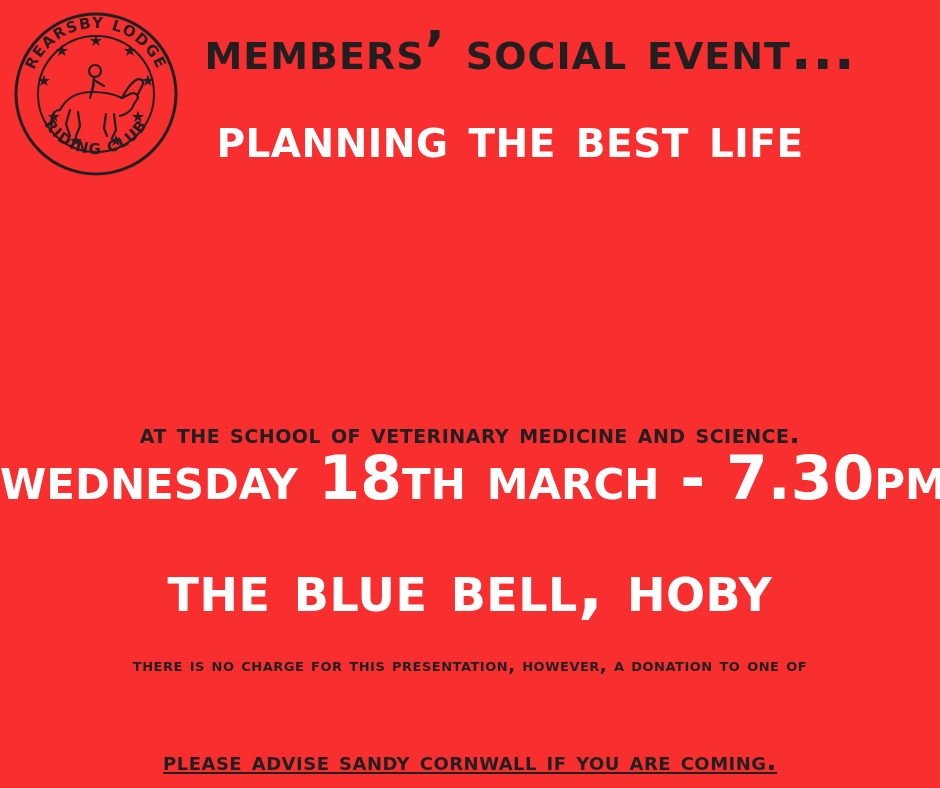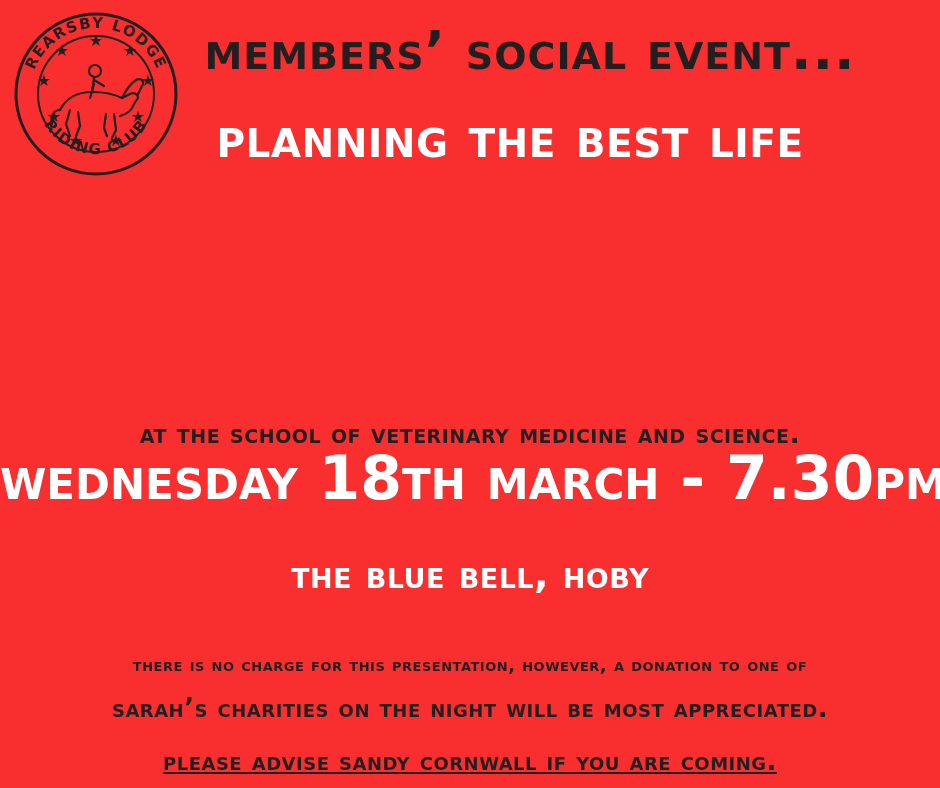--- a/index.html
+++ b/index.html
@@ -80,21 +80,21 @@
     font-size: 27px;
     margin-top: 16px;
   }
   #l-date {
     top: 448px;
     font-size: 60px;
     letter-spacing: 0px;
   }
   #l-venue {
     top: 556px;
-    font-size: 38px;
+    font-size: 66px;
   }
   #l-note1 {
     top: 656px;
     font-size: 18px;
   }
   #l-note2 {
     top: 695px;
     font-size: 26px;
   }
   #l-note3 {
@@ -166,17 +166,16 @@
 
 
   <div class="line dark sc" id="l-school">at the School of Veterinary Medicine and Science.</div>
 
   <div class="line light sc" id="l-date">Wednesday 18th March - 7.30pm</div>
 
   <div class="line light sc" id="l-venue">The Blue Bell, Hoby</div>
 
   <div class="line dark sc" id="l-note1">There Is No Charge For This Presentation, However, a Donation to One of</div>
 
-  <div class="line dark sc" id="l-note2">Sarah’s Charities On the Night Will Be Most Appreciated.</div>
 
   <div class="line dark sc" id="l-note3">Please Advise Sandy Cornwall If You Are Coming.</div>
 
 </div>
 
 </body></html>

